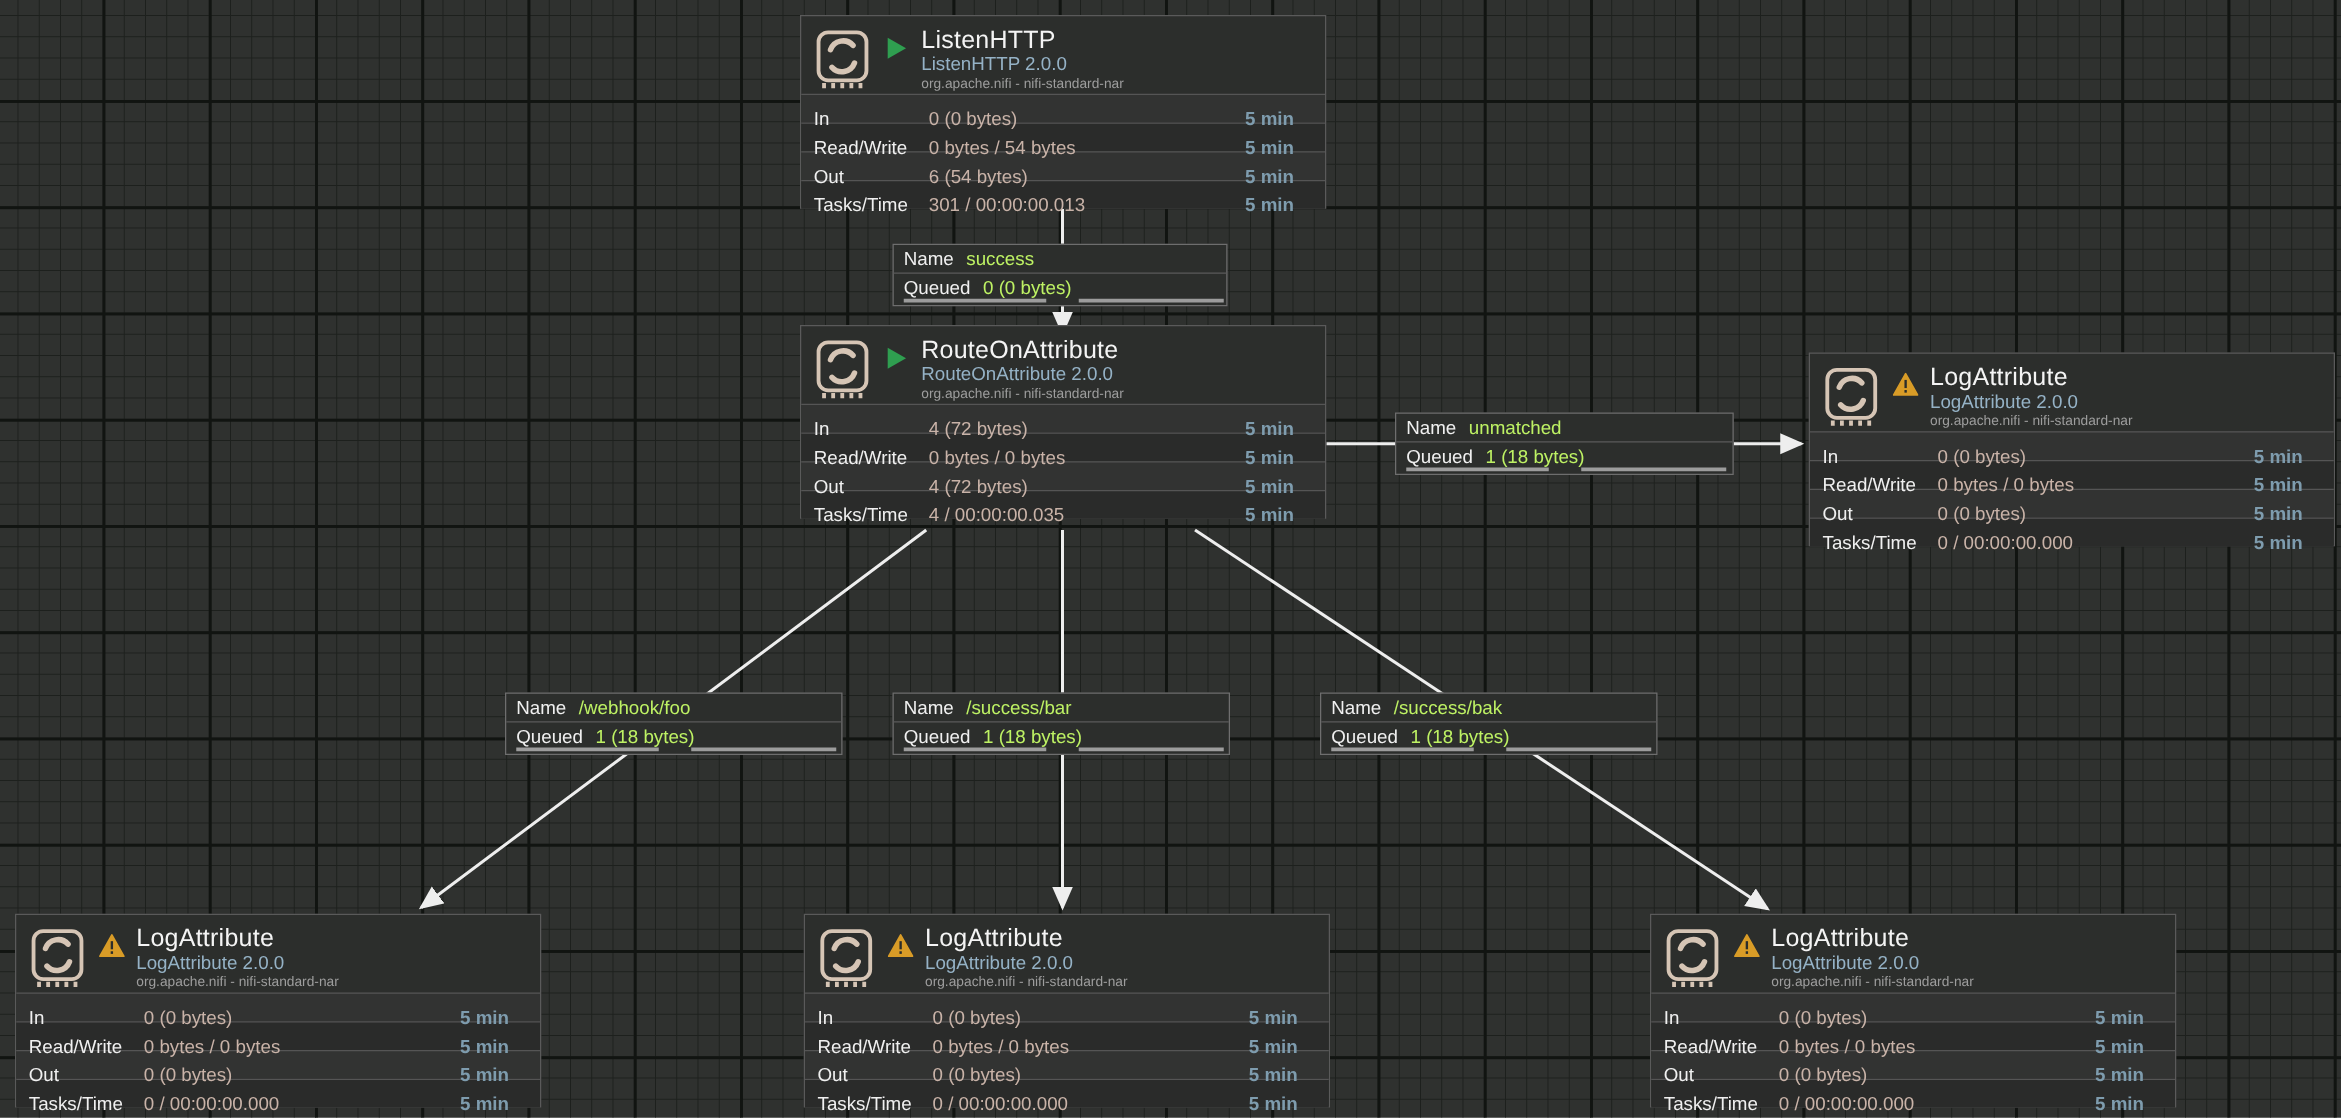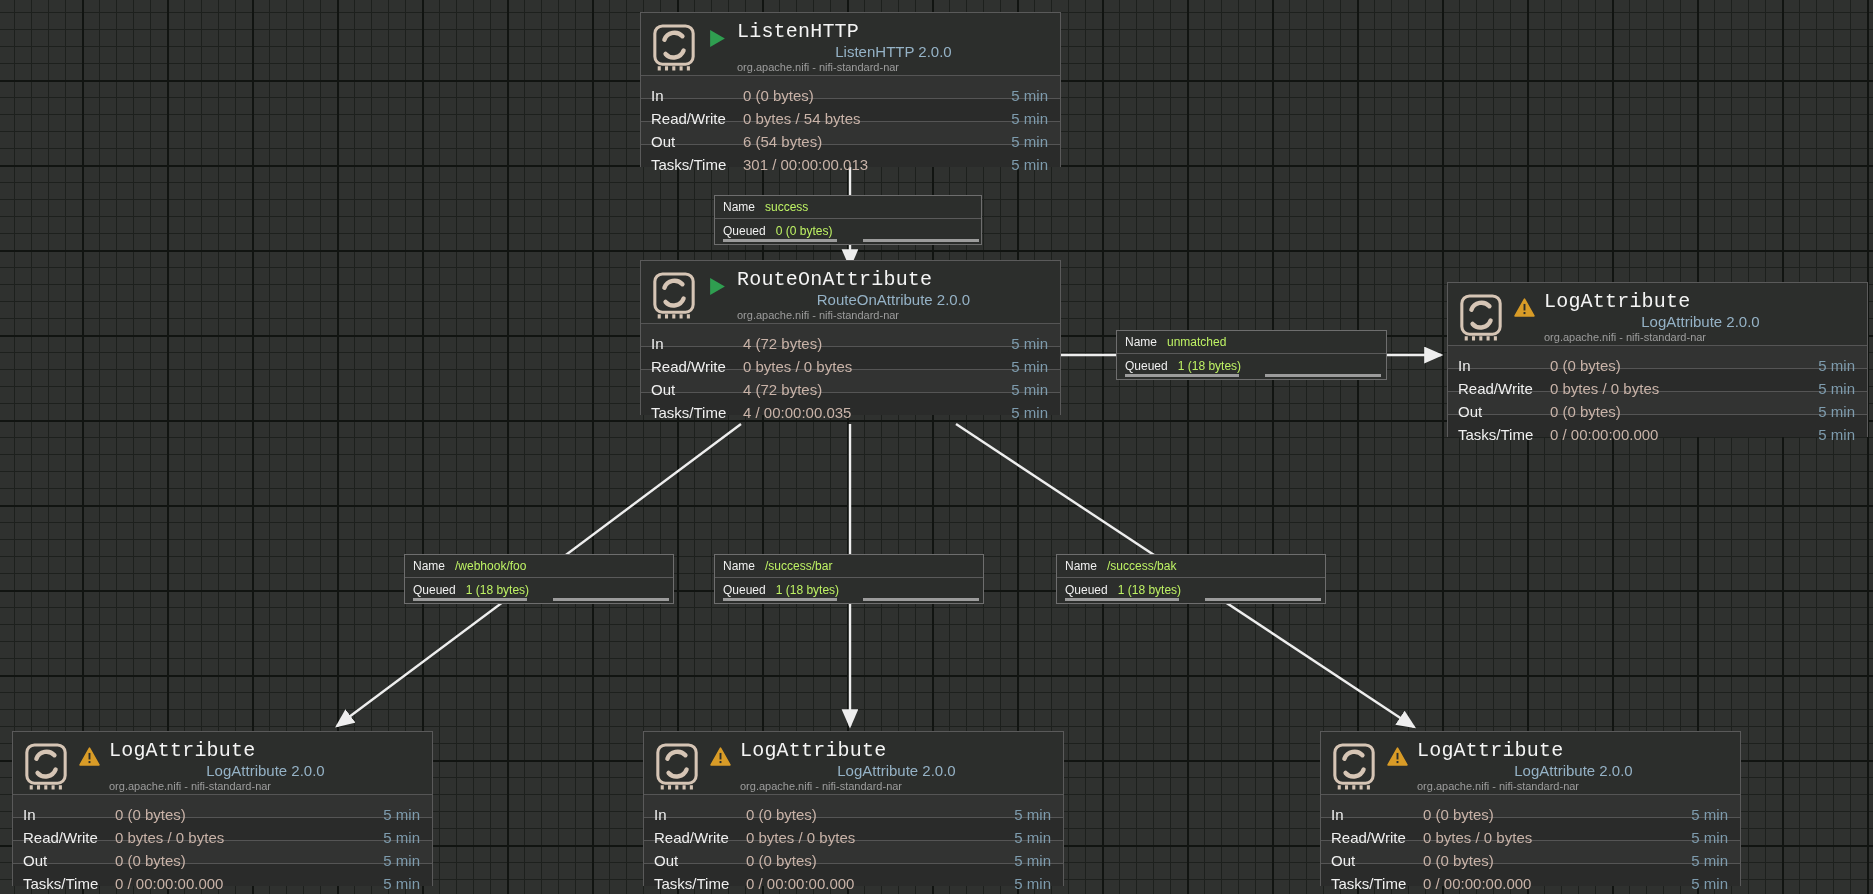--- a/index.html
+++ b/index.html
@@ -23,36 +23,36 @@
   
   .proc{
     position:absolute;z-index:2;width:421px;height:155px;
     background:#2c2e2c;border:1px solid #5a5a5a;box-sizing:border-box;
     color:#f0f0f0;
   }
   .phead{display:flex;align-items:flex-start;height:62px;padding:8px 10px 0 10px;box-sizing:border-box;}
   .picon{flex:0 0 46px;margin-right:10px;margin-top:1px;}
   .status{flex:0 0 21px;margin:7px 9px 0 0;}
   .ptext{flex:1;min-width:0;}
-  .ptitle{font-size:20px;line-height:22px;color:#f4f4f4;letter-spacing:.2px;white-space:nowrap;font-family:Liberation Mono, monospace;}
-  .ptype{font-size:15px;line-height:17px;color:#95b2c6;white-space:nowrap;text-align:center;}
+  .ptitle{font-size:20px;line-height:22px;color:#f4f4f4;letter-spacing:.2px;white-space:nowrap;}
+  .ptype{font-size:15px;line-height:17px;color:#95b2c6;white-space:nowrap;}
   .pbundle{font-size:11px;line-height:15px;color:#9d9d9d;white-space:nowrap;}
   .prow{
     display:flex;align-items:center;height:23px;box-sizing:border-box;
     border-top:1px solid #555555;padding:17px 12px 0 10px;font-size:15px;
   }
   .prow:nth-child(odd){background:#2a2b2a;}
   .prow:nth-child(even){background:#323332;}
   .plbl{flex:0 0 92px;color:#f0f0f0;white-space:nowrap;}
   .pval{flex:1;color:#c9b3a8;white-space:nowrap;}
-  .pwin{flex:0 0 52px;text-align:right;color:#7e9cae;white-space:nowrap;}
+  .pwin{flex:0 0 52px;color:#7e9cae;white-space:nowrap;font-weight:bold;}
   
   .conn{
     position:absolute;z-index:3;width:268px;height:50px;box-sizing:border-box;
-    background:#2c2e2c;border:1px solid #6e6e6e;font-size:12px;
+    background:#2c2e2c;border:1px solid #6e6e6e;font-size:15px;
   }
   .crow{display:flex;align-items:center;height:23px;box-sizing:border-box;padding:0 8px;white-space:nowrap;}
   .crow.cname{border-bottom:1px solid #5a5a5a;}
   .clbl{color:#f0f0f0;margin-right:10px;}
   .cval{color:#bef264;}
   .cbar{position:absolute;bottom:2px;height:3px;background:#9c9c9c;}
   .cbar-left{left:8px;width:114px;}
   .cbar-right{left:148px;width:116px;}
 </style>
 </head>

